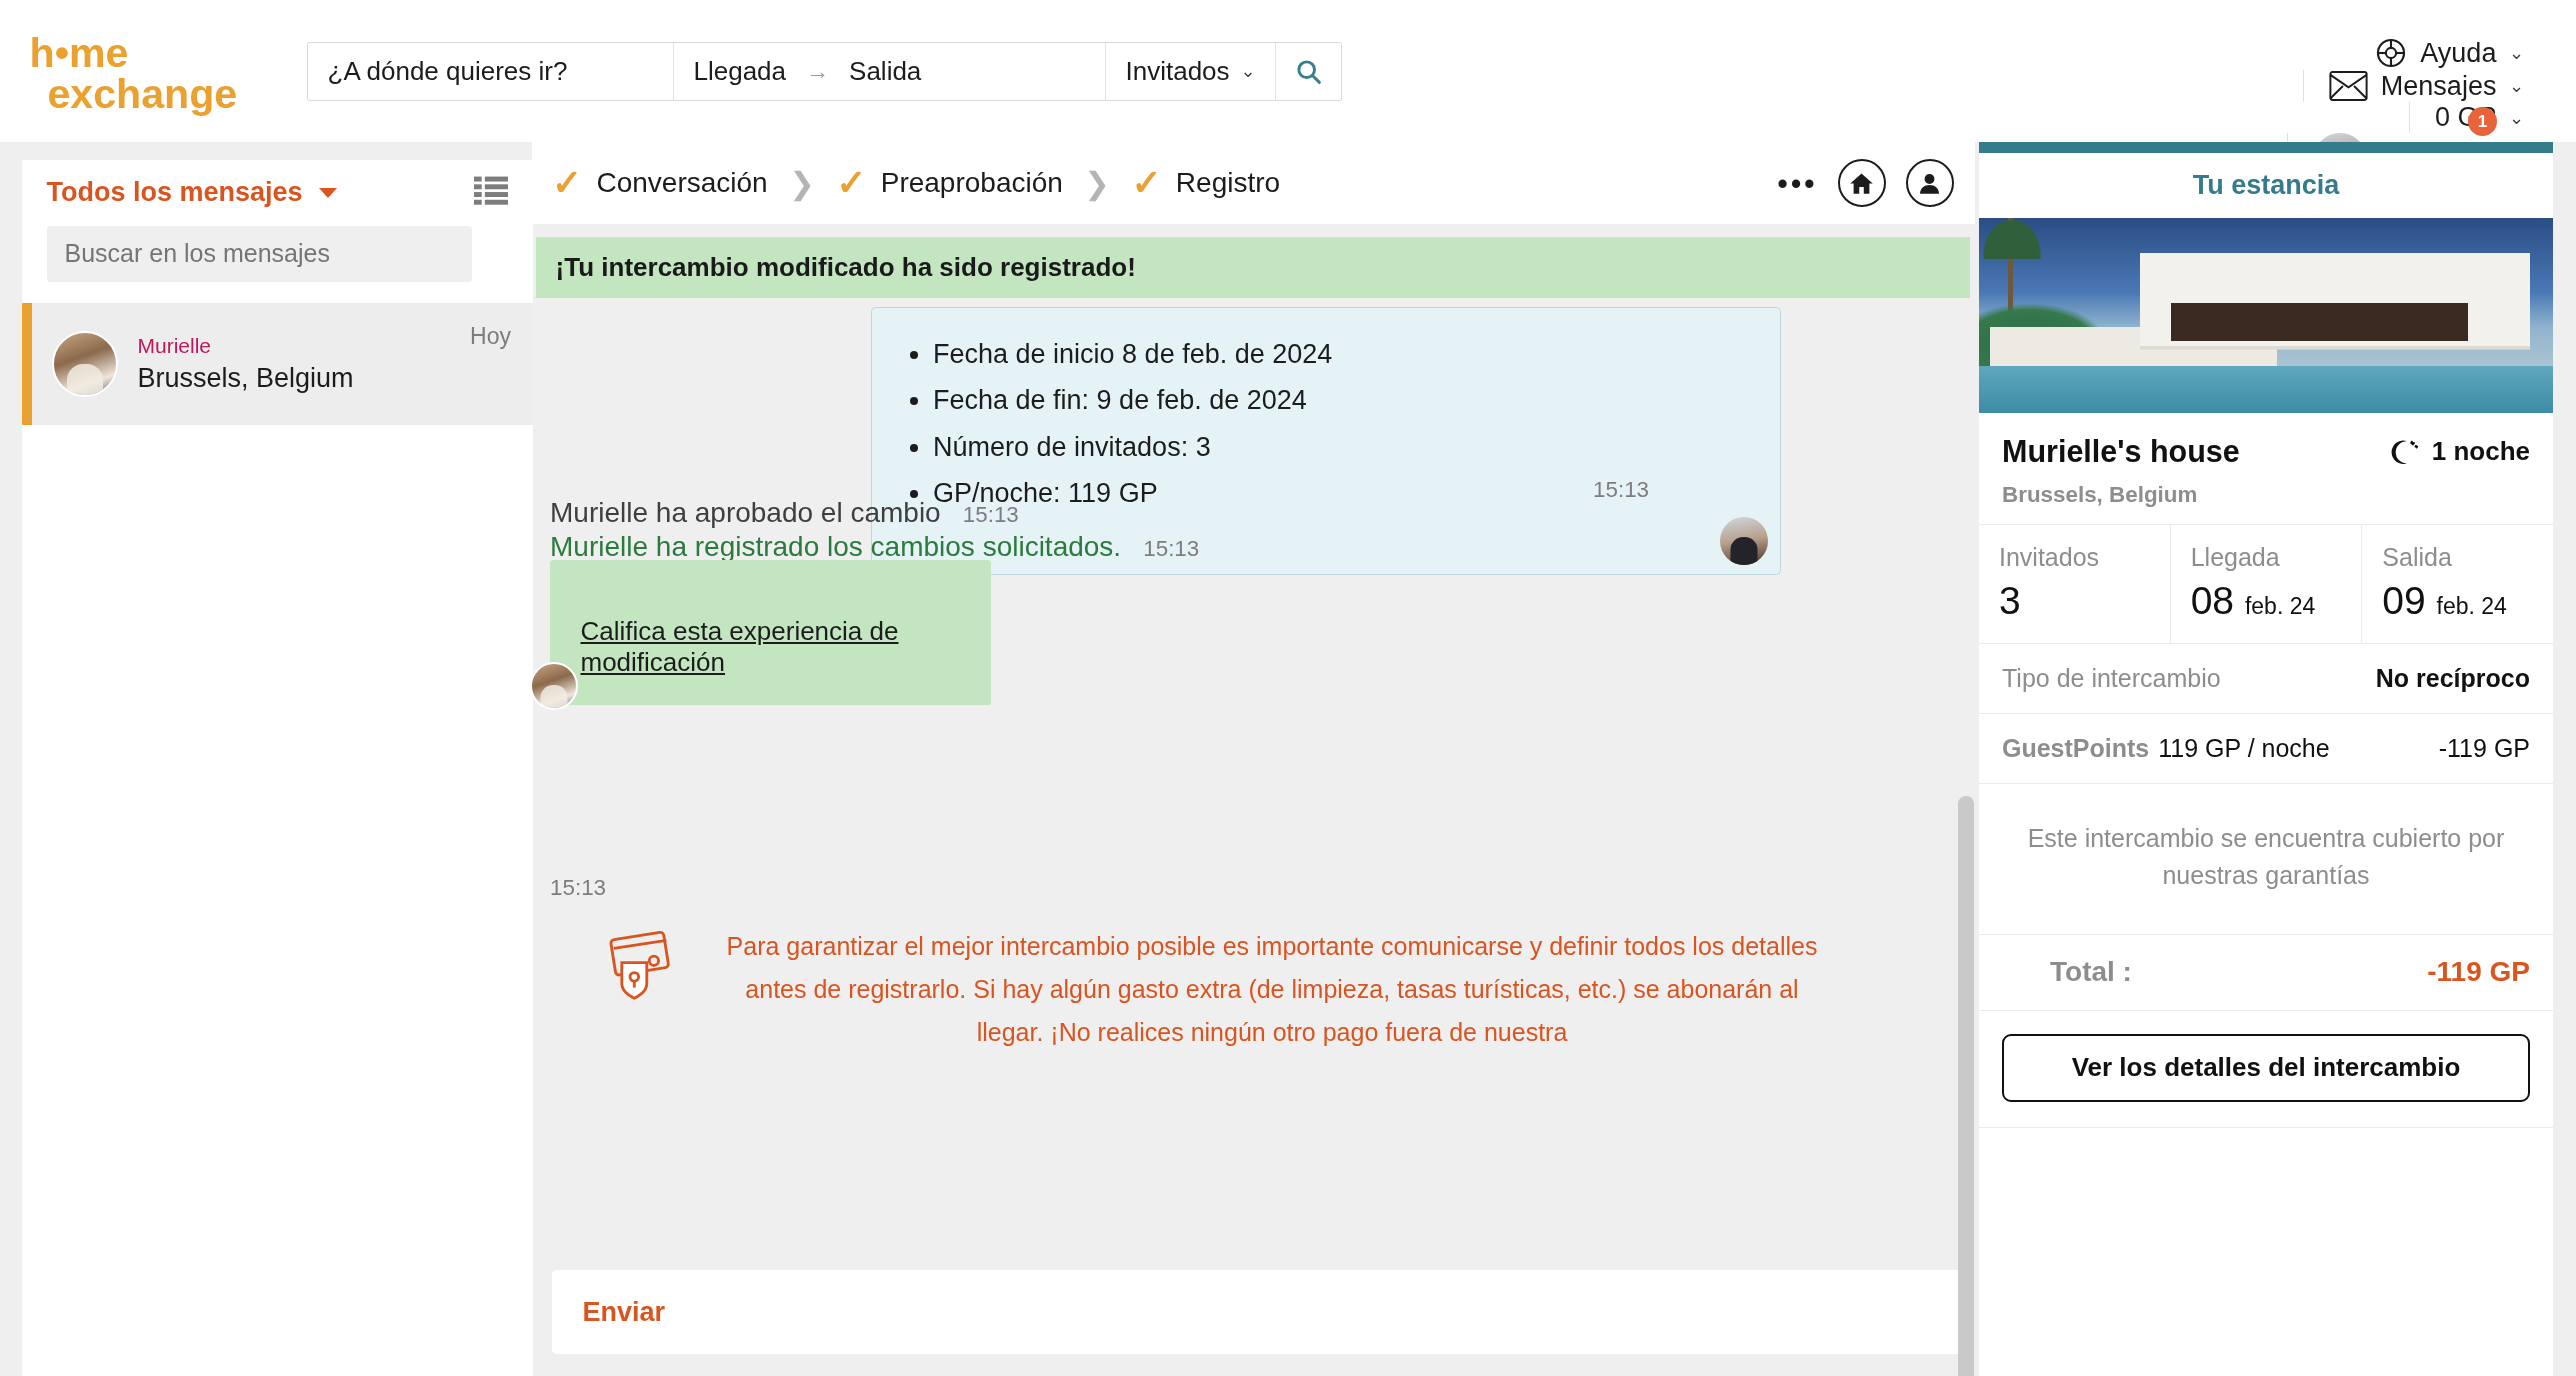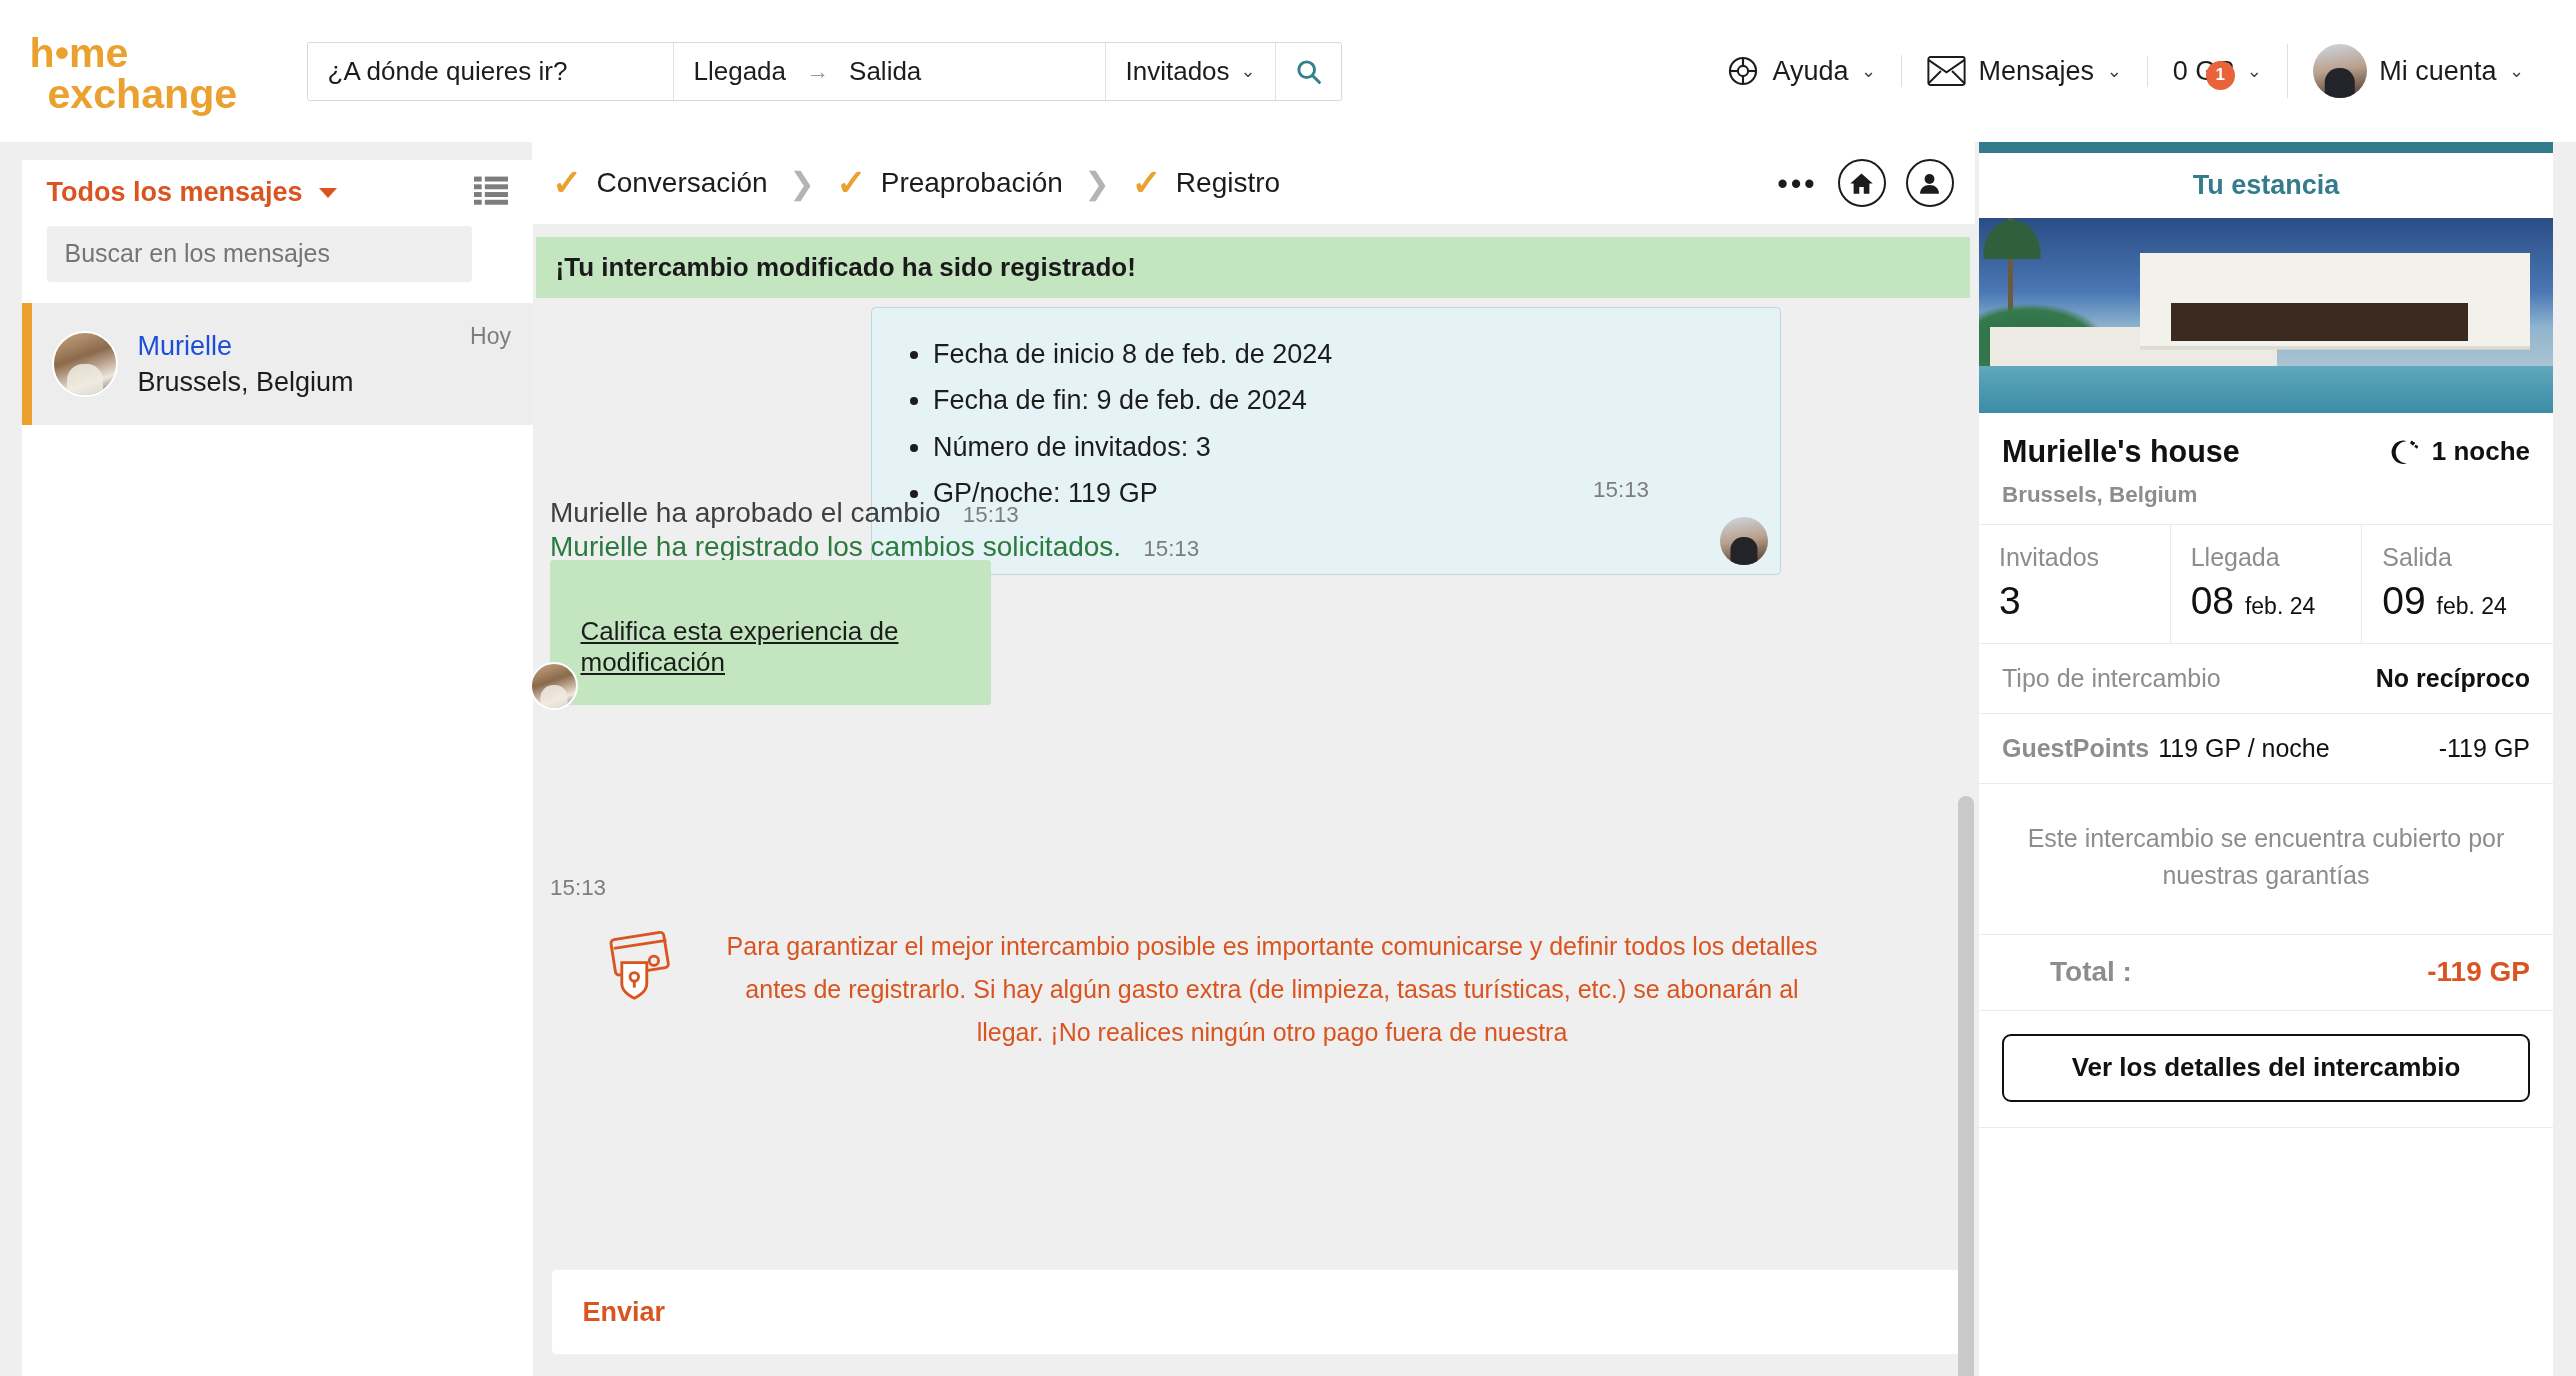--- a/index.html
+++ b/index.html
@@ -30,22 +30,23 @@
     font-size: 26px; color: #1c1c1c; white-space: nowrap;
   }
   .sg-cell.dest { width: 366px; color: #1c1c1c; }
   .sg-cell.dates { width: 432px; gap: 20px; }
   .sg-arrow { color: #9a9a9a; font-size: 23px; }
   .sg-cell.guests { gap: 10.8px; }
   .sg-cell.searchbtn { border-right: none; padding: 0 18px; cursor: pointer; }
   .chev { color: #3c3c3c; font-size: 18px; line-height: 1; }
 
   .hdr-right {
-    margin-left: auto; display: flex; align-items: center; height: 70px;
+    margin-left: auto; display: flex; align-items: flex-end; height: 70px;
     margin-right: 27px;
+    flex-direction: column;
   }
   .hdr-item {
     display: flex; align-items: center; gap: 12.5px;
     padding: 0 25px;
     border-left: 0.9px solid #e0e0e0;
     font-size: 27px; color: #1c1c1c; white-space: nowrap;
     cursor: pointer; position: relative;
   }
   .hdr-item:first-child { border-left: none; }
   .badge {
@@ -103,21 +104,21 @@
     width: 66px; height: 66px; border-radius: 50%; flex: none;
     background: linear-gradient(160deg,#c9a783 0%, #8b6a4c 40%, #f0e6dc 75%, #5b5d6b 100%);
     border: 2.7px solid #fff; position: relative; overflow: hidden;
   }
   .conv-av::after {
     content:""; position:absolute; left:50%; top:50%; transform:translateX(-50%);
     width: 36px; height: 41px; border-radius: 16px 16px 3.6px 3.6px;
     background: rgba(240,235,225,0.85);
   }
   .conv-text { margin-left: 20px; }
-  .conv-name { font-size: 27px; color: #1d4ed8; line-height: 1.35; }
+  .conv-name { font-size: 21px; color: #be185d; line-height: 1.35; }
   .conv-loc  { font-size: 27px; color: #1c1c1c; line-height: 1.35; }
   .conv-time { margin-left: auto; font-size: 23px; color: #7d7d7d; align-self: flex-start; margin-top: 20px; }
 
   
   .center {
     position: absolute; left: 532px; top: 0px; width: 1443px; height: 1235px;
   }
   .steps {
     position: absolute; top: 0; left: 0; width: 1443px; height: 82px;
     background: #fff; display: flex; align-items: center; padding: 0 21.5px 0 20px;

